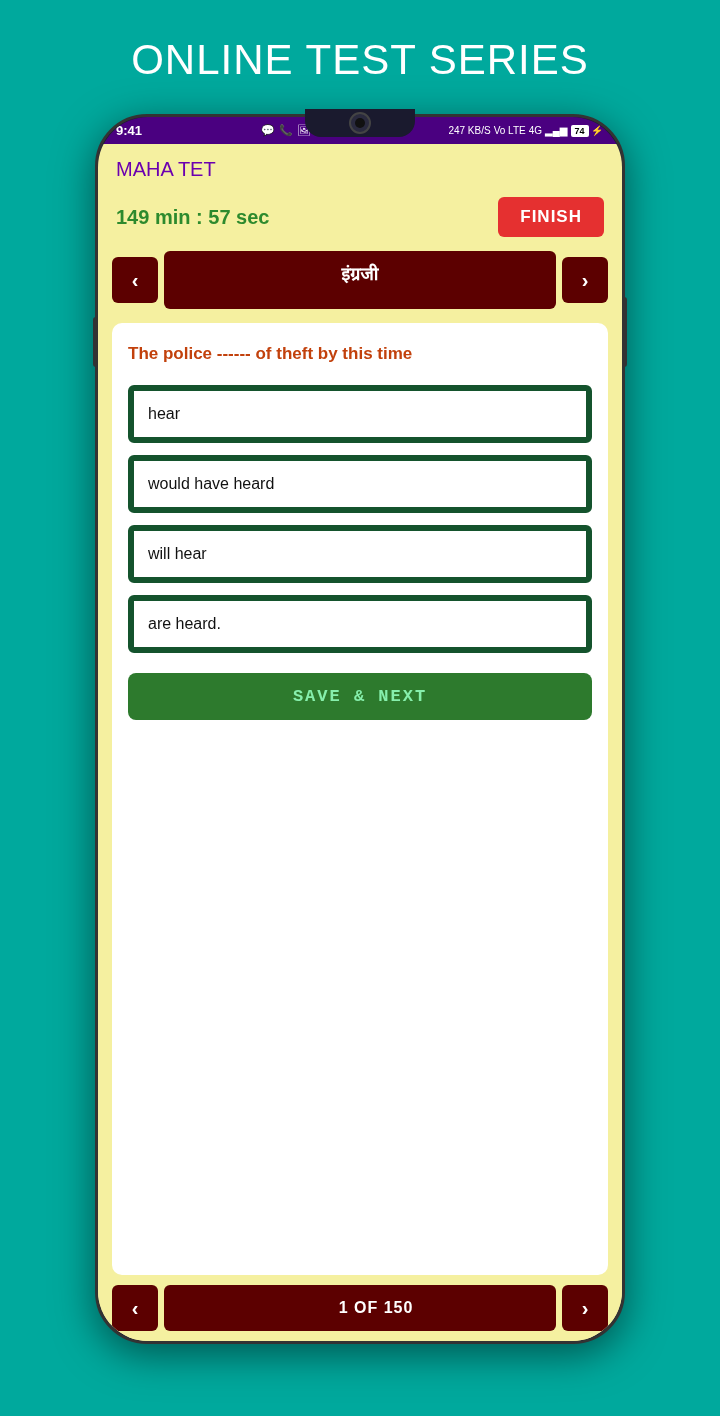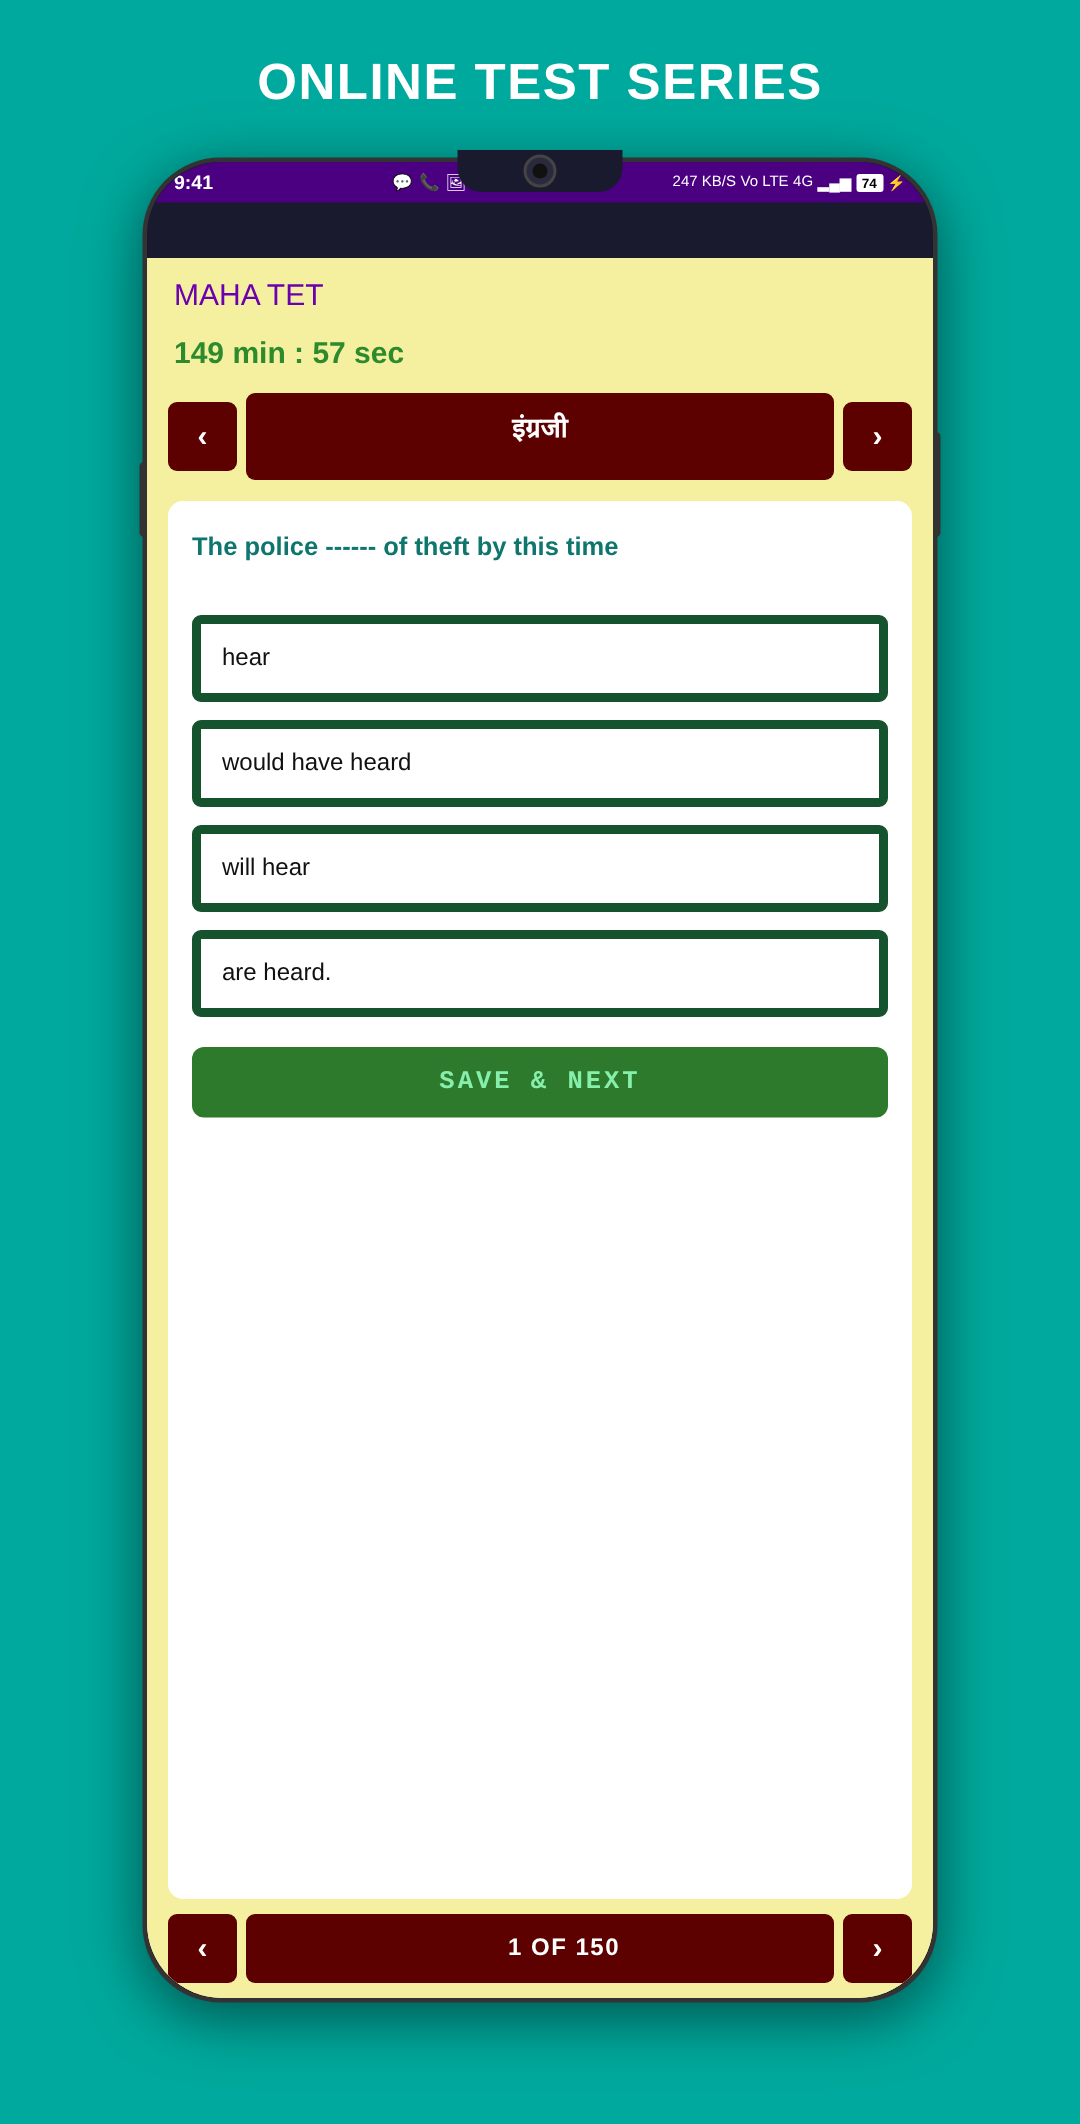--- a/index.html
+++ b/index.html
@@ -10,22 +10,22 @@
       background-color: #00a99d;
       display: flex;
       flex-direction: column;
       align-items: center;
       font-family: 'Arial', sans-serif;
       overflow: hidden;
     }
 
     .page-title {
       color: white;
-      font-size: 34px;
-      font-weight: 700;
+      font-size: 42px;
+      font-weight: 400;
       text-align: center;
       margin-top: 36px;
       margin-bottom: 30px;
       letter-spacing: 1px;
     }
 
     
     .phone-shell {
       width: 530px;
       height: 1230px;
@@ -92,21 +92,20 @@
     }
 
     
     .phone-screen {
       width: 100%;
       height: 100%;
       border-radius: 50px;
       overflow: hidden;
       display: flex;
       flex-direction: column;
-      gap: 37px;
     }
 
     
     .status-bar {
       background: #4a0080;
       display: flex;
       justify-content: space-between;
       align-items: center;
       padding: 6px 18px;
       flex-shrink: 0;
@@ -222,22 +221,22 @@
       margin: 0 14px;
       border-radius: 10px;
       padding: 18px 16px 18px;
       flex: 1;
       display: flex;
       flex-direction: column;
     }
     .question-text {
       font-size: 17px;
       font-weight: bold;
-      color: #0f766e;
-      margin-bottom: 32px;
+      color: #c2410c;
+      margin-bottom: 18px;
       line-height: 1.5;
     }
 
     
     .option-item {
       border: 6px solid #14532d;
       border-radius: 6px;
       padding: 14px 14px;
       margin-bottom: 12px;
       font-size: 16px;
@@ -333,20 +332,21 @@
       </div>
     </div>
 
     <div class="app-content">
       <div class="app-header">
         <div class="app-title">MAHA TET</div>
       </div>
 
       <div class="timer-row">
         <span class="timer-text">149 min : 57 sec</span>
+        <button class="finish-btn">FINISH</button>
       </div>
 
       <div class="nav-row">
         <button class="nav-arrow-btn">‹</button>
         <div class="nav-subject">इंग्रजी</div>
         <button class="nav-arrow-btn">›</button>
       </div>
 
       <div class="question-card">
         <div class="question-text">The police ------ of theft by this time</div>

